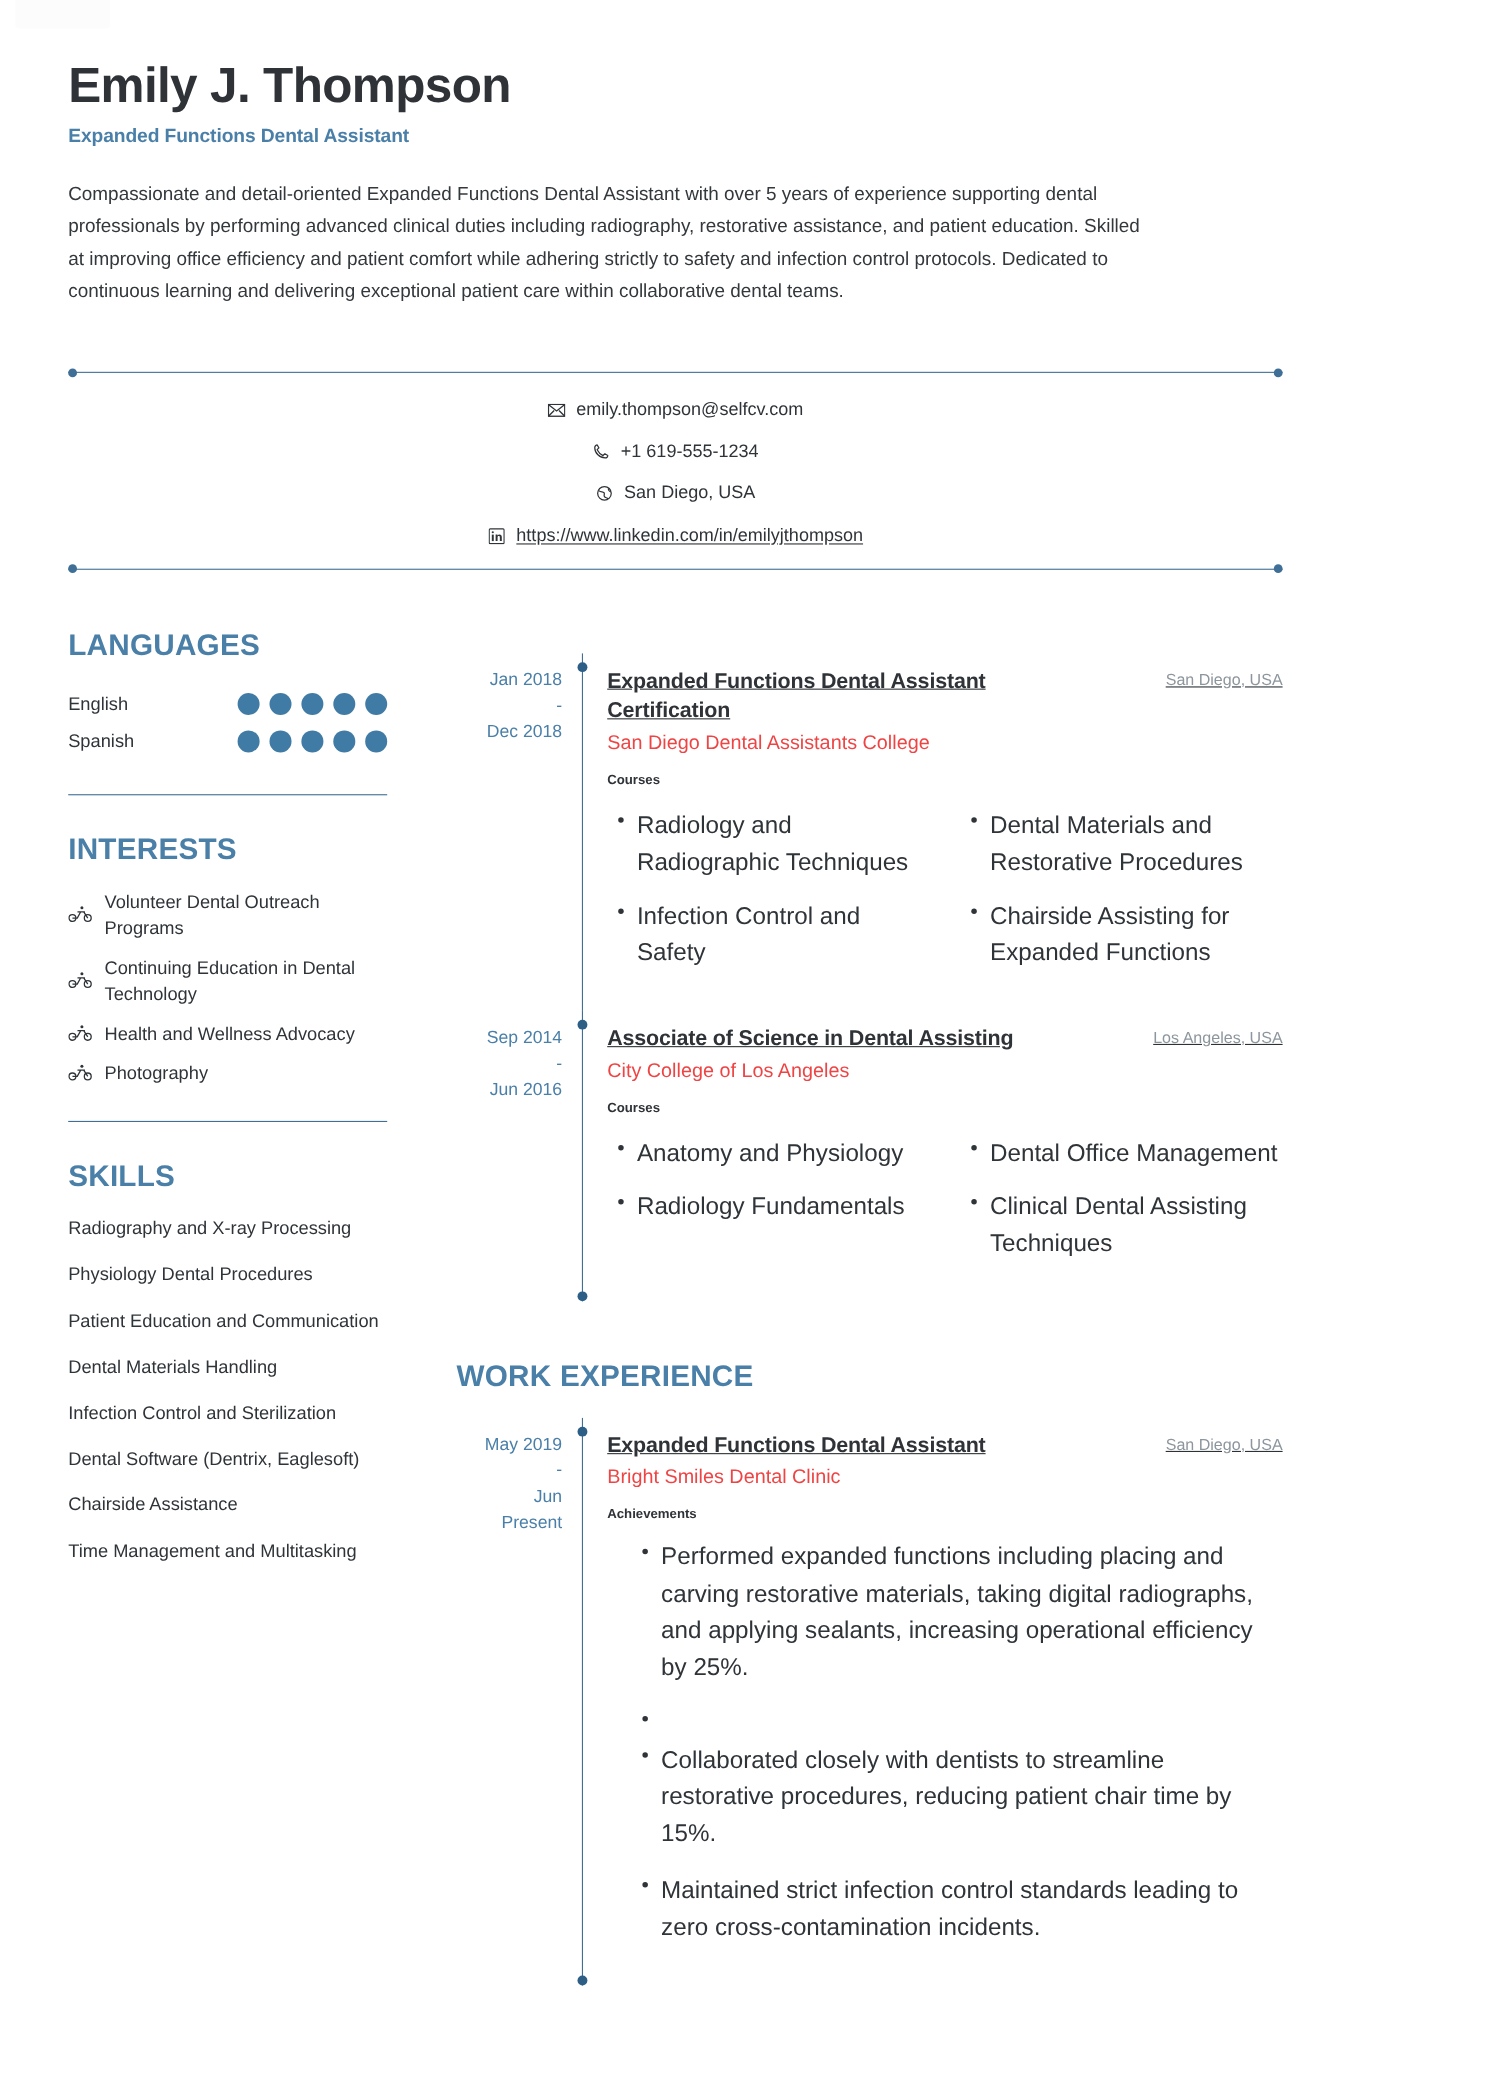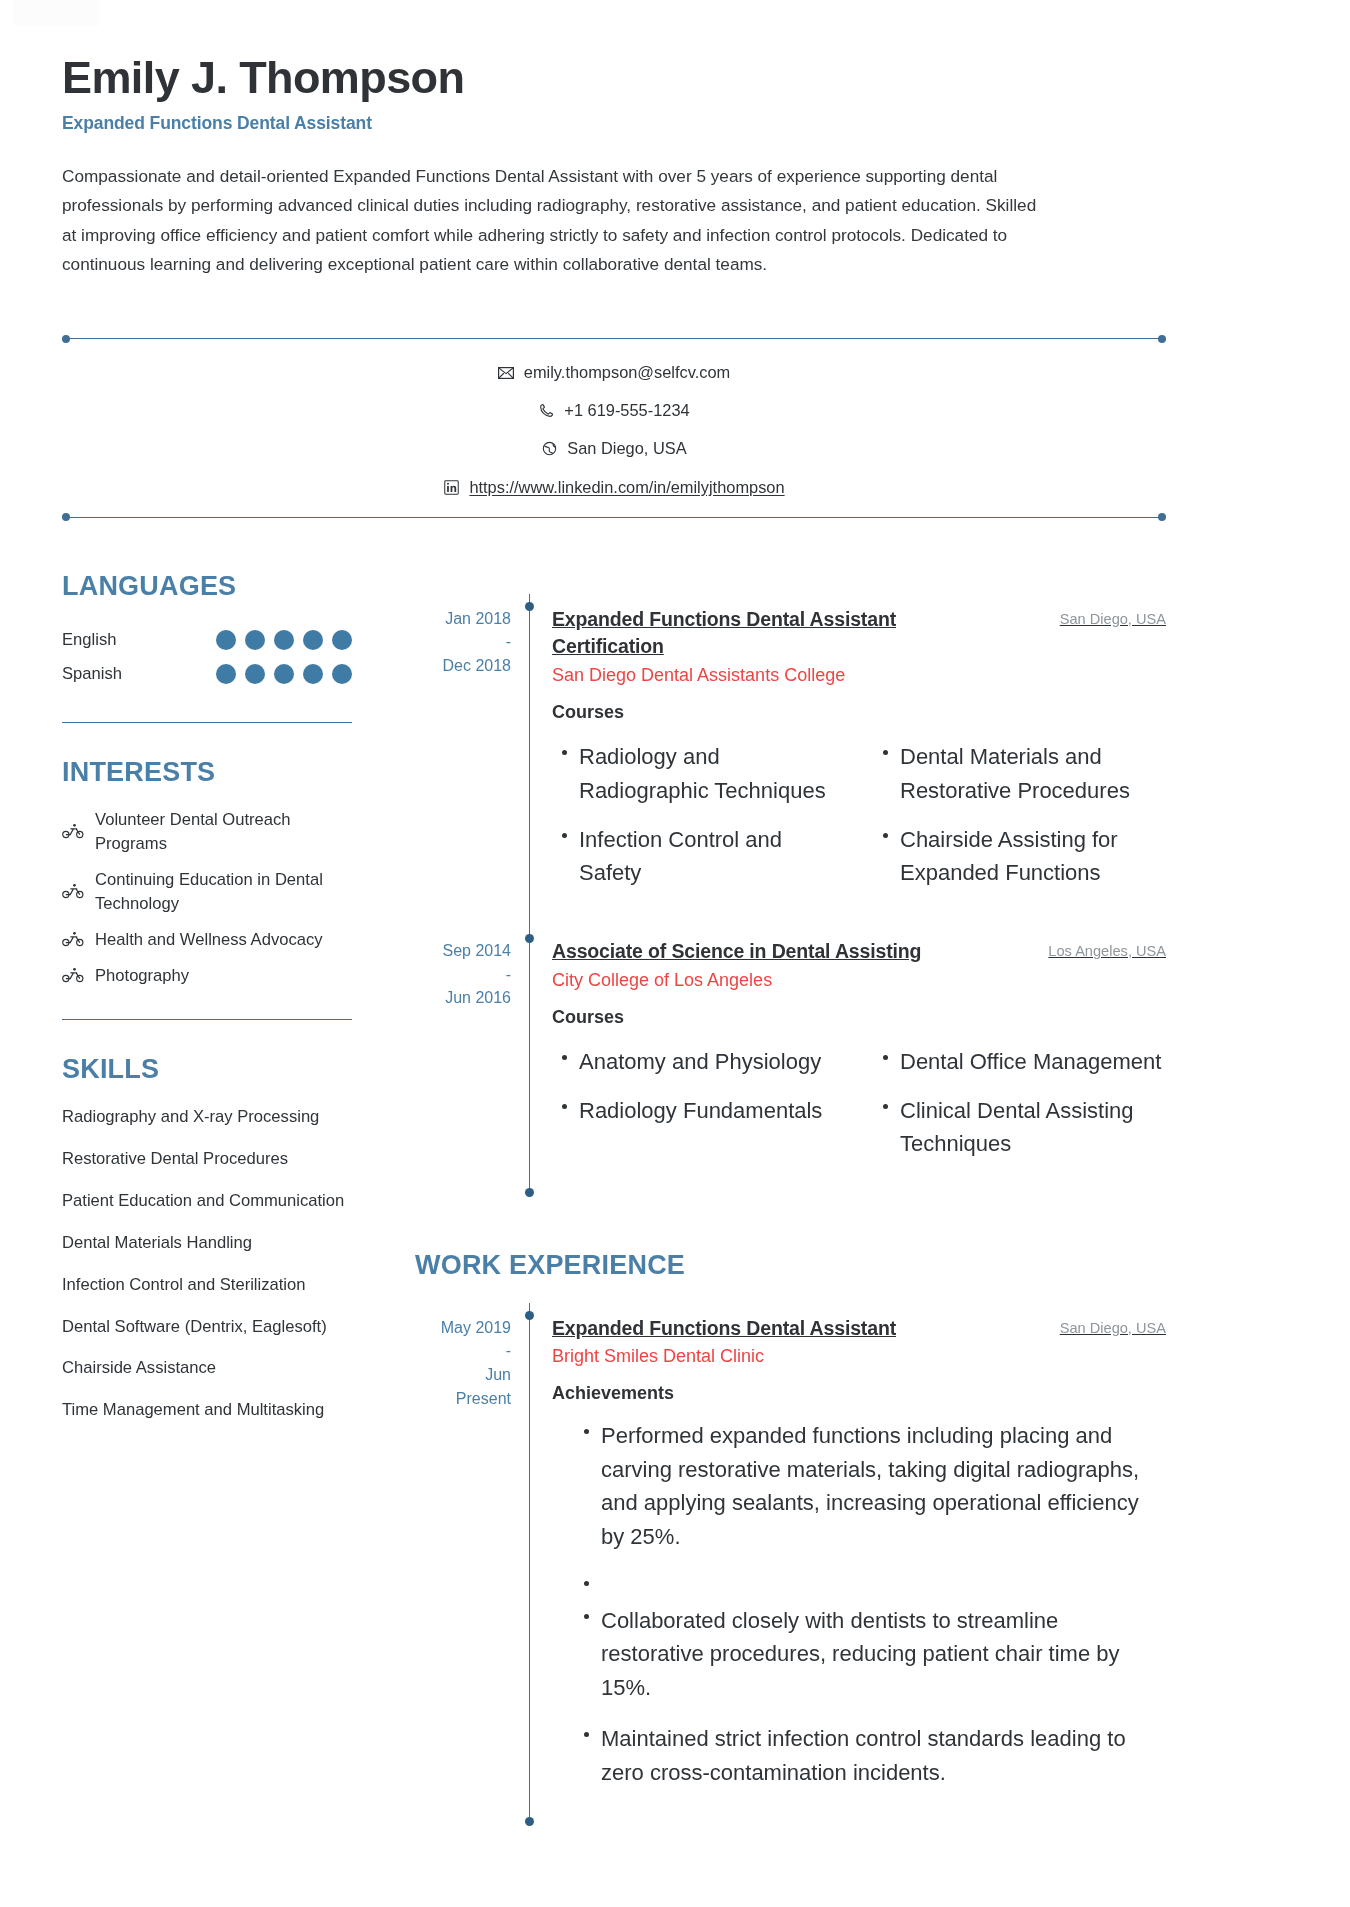--- a/index.html
+++ b/index.html
@@ -223,21 +223,21 @@
     padding-top: 5px;
   }
   .entry-org {
     margin-top: 4px;
     font-size: 18px;
     color: #ef4444;
     font-weight: 400;
   }
   .sub-head {
     margin-top: 16px;
-    font-size: 18px;
+    font-size: 12px;
     font-weight: 700;
     color: #2f3337;
   }
   .courses-grid {
     margin-top: 9px;
     display: grid;
     grid-template-columns: 1fr 1fr;
     column-gap: 28px;
     row-gap: 0;
   }
@@ -404,21 +404,21 @@
           </div>
         </div>
       </section>
 
       <div class="side-divider"></div>
 
       <section class="side-block">
         <h2 class="sec-title">SKILLS</h2>
         <div class="skill-list">
           <div class="skill-item">Radiography and X-ray Processing</div>
-          <div class="skill-item">Restorative Dental Procedures</div>
+          <div class="skill-item">Physiology Dental Procedures</div>
           <div class="skill-item">Patient Education and Communication</div>
           <div class="skill-item">Dental Materials Handling</div>
           <div class="skill-item">Infection Control and Sterilization</div>
           <div class="skill-item">Dental Software (Dentrix, Eaglesoft)</div>
           <div class="skill-item">Chairside Assistance</div>
           <div class="skill-item">Time Management and Multitasking</div>
         </div>
       </section>
 
     </aside>

